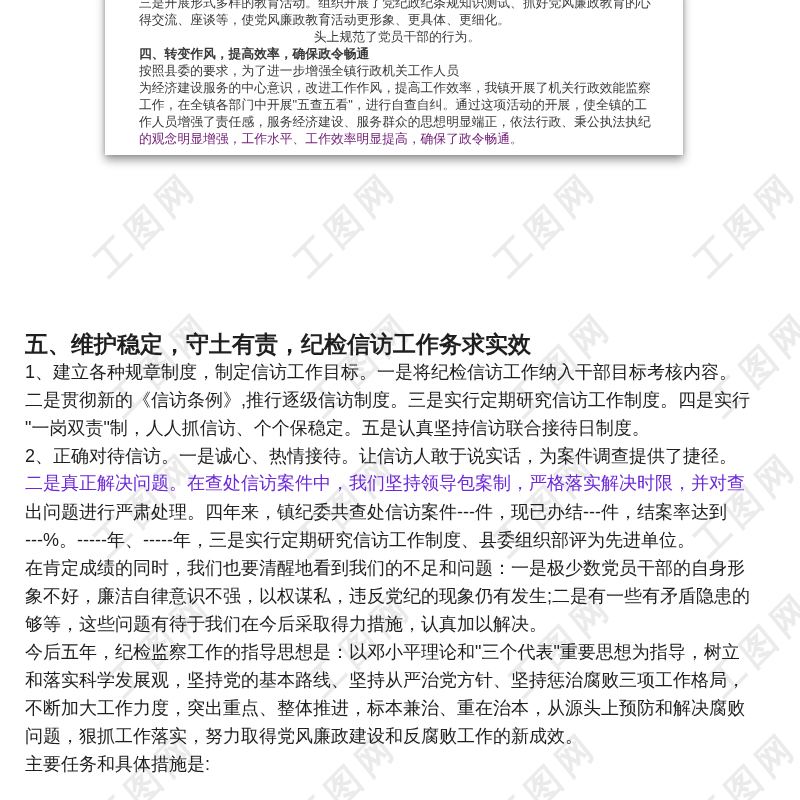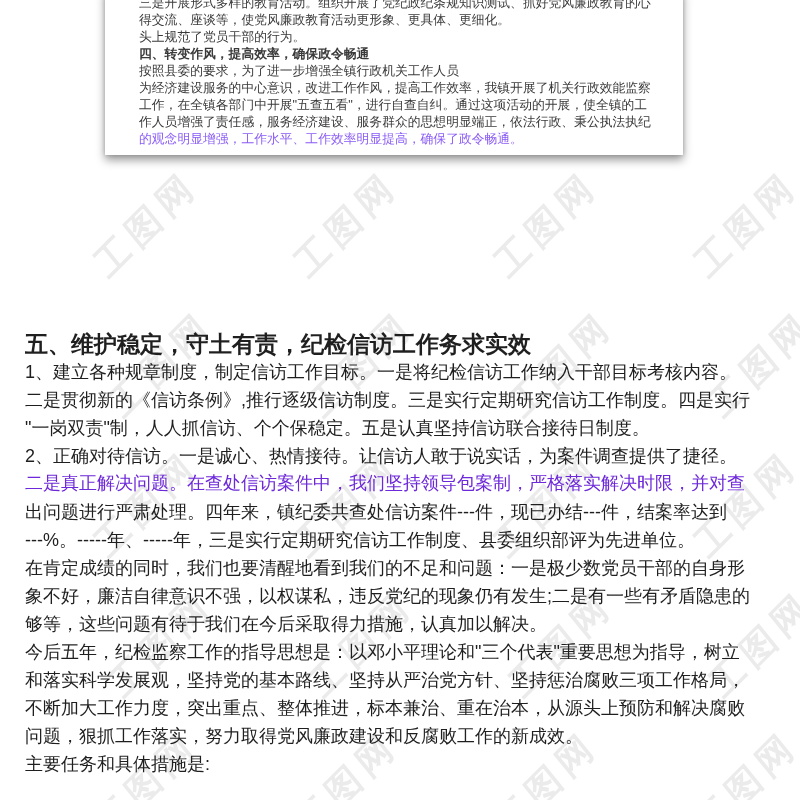--- a/index.html
+++ b/index.html
@@ -95,27 +95,27 @@
       <span class="wm" style="left: 82px; top: 760px; color: rgb(235, 235, 235);">工图网</span>
       <span class="wm" style="left: 282px; top: 760px; color: rgb(235, 235, 235);">工图网</span>
       <span class="wm" style="left: 482px; top: 760px; color: rgb(235, 235, 235);">工图网</span>
       <span class="wm" style="left: 682px; top: 760px; color: rgb(235, 235, 235);">工图网</span>
     </div>
 
   <div class="preview-card">
     <div id="card-lines">
         <div class="card-line" style="color: rgb(58, 58, 58);">三是开展形式多样的教育活动。组织开展了党纪政纪条规知识测试、抓好党风廉政教育的心</div>
         <div class="card-line" style="color: rgb(58, 58, 58);">得交流、座谈等，使党风廉政教育活动更形象、更具体、更细化。</div>
-        <div class="card-line" style="color: rgb(58, 58, 58);">头上规范了党员干部的行为。</div>
+        <div class="card-line" style="color: rgb(58, 58, 58); text-align: center;">头上规范了党员干部的行为。</div>
         <div class="card-line bold" style="color: rgb(58, 58, 58);">四、转变作风，提高效率，确保政令畅通</div>
         <div class="card-line" style="color: rgb(58, 58, 58);">按照县委的要求，为了进一步增强全镇行政机关工作人员</div>
         <div class="card-line" style="color: rgb(58, 58, 58);">为经济建设服务的中心意识，改进工作作风，提高工作效率，我镇开展了机关行政效能监察</div>
         <div class="card-line" style="color: rgb(58, 58, 58);">工作，在全镇各部门中开展"五查五看"，进行自查自纠。通过这项活动的开展，使全镇的工</div>
         <div class="card-line" style="color: rgb(58, 58, 58);">作人员增强了责任感，服务经济建设、服务群众的思想明显端正，依法行政、秉公执法执纪</div>
-        <div class="card-line" style="color: #8b5cf6;">的观念明显增强，工作水平、工作效率明显提高，确保了政令畅通。</div>
+        <div class="card-line" style="color: #701a75;">的观念明显增强，工作水平、工作效率明显提高，确保了政令畅通。</div>
       </div>
   </div>
 
   <div class="body-text">
     <div id="main-lines">
         <div class="main-line bold" style="color: rgb(31, 31, 31);">五、维护稳定，守土有责，纪检信访工作务求实效</div>
         <div class="main-line" style="color: rgb(31, 31, 31);">1、建立各种规章制度，制定信访工作目标。一是将纪检信访工作纳入干部目标考核内容。</div>
         <div class="main-line" style="color: rgb(31, 31, 31);">二是贯彻新的《信访条例》,推行逐级信访制度。三是实行定期研究信访工作制度。四是实行</div>
         <div class="main-line" style="color: rgb(31, 31, 31);">"一岗双责"制，人人抓信访、个个保稳定。五是认真坚持信访联合接待日制度。</div>
         <div class="main-line" style="color: rgb(31, 31, 31);">2、正确对待信访。一是诚心、热情接待。让信访人敢于说实话，为案件调查提供了捷径。</div>

